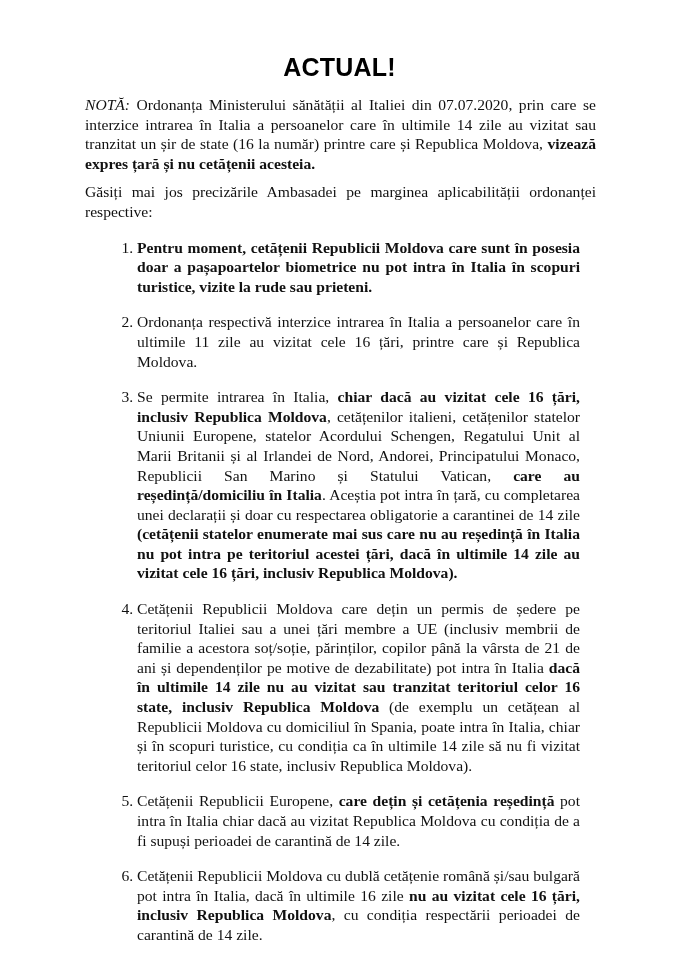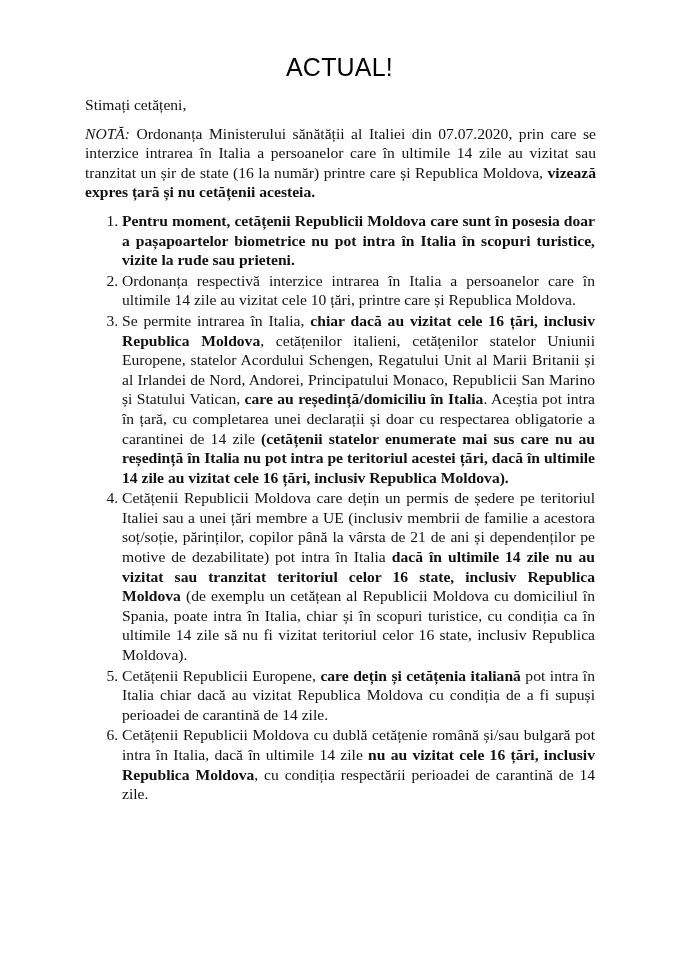--- a/index.html
+++ b/index.html
@@ -7,49 +7,49 @@
     .page {
       position: absolute; left: 0; top: 0; width: 679px; height: 960px; background: #fff;
       color: #111;
       font-family: "Liberation Serif", "DejaVu Serif", serif;
       font-size: 15.6px;
       line-height: 19.6px;
     }
     .title {
       position: absolute; left: 0; top: 52px; width: 679px; text-align: center;
       font-family: "Liberation Sans", "DejaVu Sans", sans-serif;
-      font-weight: normal; font-size: 25px; line-height: 30px; letter-spacing: 0.2px;
+      font-weight: bold; font-size: 25px; line-height: 30px; letter-spacing: 0.2px;
       color: #000;
     }
     .body-text {
       position: absolute; left: 85px; top: 95px; width: 511px;
     }
     p { margin: 0 0 9px 0; text-align: justify; }
     p.greeting { margin-bottom: 9px; }
     ol { margin: 0; padding-left: 36px; }
-    ol li { text-align: justify; margin: 1px; padding-left: 0; }
+    ol li { text-align: justify; margin: 16px; padding-left: 0; }
     ol li::marker { font-weight: normal; }
     b { font-weight: bold; }
     i { }
   </style>
 </head>
 <body>
 
 <div class="page">
   <div class="title">ACTUAL!</div>
 
   <div class="body-text">
-    <p class="greeting">Stimați cetățeni,</p>
 
 
     <p><i>NOTĂ:</i><span> Ordonanța Ministerului sănătății al Italiei din 07.07.2020, prin care se interzice intrarea în Italia a persoanelor care în ultimile 14 zile au vizitat sau tranzitat un șir de state (16 la număr) printre care și Republica Moldova, </span><b>vizează expres țară și nu cetățenii acesteia.</b></p>
 
+    <p>Găsiți mai jos precizările Ambasadei pe marginea aplicabilității ordonanței respective:</p>
 
     <ol>
       <li><b>Pentru moment, cetățenii Republicii Moldova care sunt în posesia doar a pașapoartelor biometrice nu pot intra în Italia în scopuri turistice, vizite la rude sau prieteni.</b></li>
-      <li><span>Ordonanța respectivă interzice intrarea în Italia a persoanelor care în ultimile 14 zile au vizitat cele 10 țări, printre care și Republica Moldova.</span></li>
+      <li><span>Ordonanța respectivă interzice intrarea în Italia a persoanelor care în ultimile 11 zile au vizitat cele 16 țări, printre care și Republica Moldova.</span></li>
       <li><span>Se permite intrarea în Italia, </span><b>chiar dacă au vizitat cele 16 țări, inclusiv Republica Moldova</b><span>, cetățenilor italieni, cetățenilor statelor Uniunii Europene, statelor Acordului Schengen, Regatului Unit al Marii Britanii și al Irlandei de Nord, Andorei, Principatului Monaco, Republicii San Marino și Statului Vatican, </span><b>care au reședință/domiciliu în Italia</b><span>. Aceștia pot intra în țară, cu completarea unei declarații și doar cu respectarea obligatorie a carantinei de 14 zile </span><b>(cetățenii statelor enumerate mai sus care nu au reședință în Italia nu pot intra pe teritoriul acestei țări, dacă în ultimile 14 zile au vizitat cele 16 țări, inclusiv Republica Moldova).</b></li>
       <li><span>Cetățenii Republicii Moldova care dețin un permis de ședere pe teritoriul Italiei sau a unei țări membre a UE (inclusiv membrii de familie a acestora soț/soție, părinților, copilor până la vârsta de 21 de ani și dependenților pe motive de dezabilitate) pot intra în Italia </span><b>dacă în ultimile 14 zile nu au vizitat sau tranzitat teritoriul celor 16 state, inclusiv Republica Moldova</b><span> (de exemplu un cetățean al Republicii Moldova cu domiciliul în Spania, poate intra în Italia, chiar și în scopuri turistice, cu condiția ca în ultimile 14 zile să nu fi vizitat teritoriul celor 16 state, inclusiv Republica Moldova).</span></li>
-      <li><span>Cetățenii Republicii Europene, </span><b>care dețin și cetățenia italiană</b><span> pot intra în Italia chiar dacă au vizitat Republica Moldova cu condiția de a fi supuși perioadei de carantină de 14 zile.</span></li>
-      <li><span>Cetățenii Republicii Moldova cu dublă cetățenie română și/sau bulgară pot intra în Italia, dacă în ultimile 14 zile </span><b>nu au vizitat cele 16 țări, inclusiv Republica Moldova</b><span>, cu condiția respectării perioadei de carantină de 14 zile.</span></li>
+      <li><span>Cetățenii Republicii Europene, </span><b>care dețin și cetățenia reședință</b><span> pot intra în Italia chiar dacă au vizitat Republica Moldova cu condiția de a fi supuși perioadei de carantină de 14 zile.</span></li>
+      <li><span>Cetățenii Republicii Moldova cu dublă cetățenie română și/sau bulgară pot intra în Italia, dacă în ultimile 16 zile </span><b>nu au vizitat cele 16 țări, inclusiv Republica Moldova</b><span>, cu condiția respectării perioadei de carantină de 14 zile.</span></li>
     </ol>
   </div>
 </div>
 
 </body></html>

